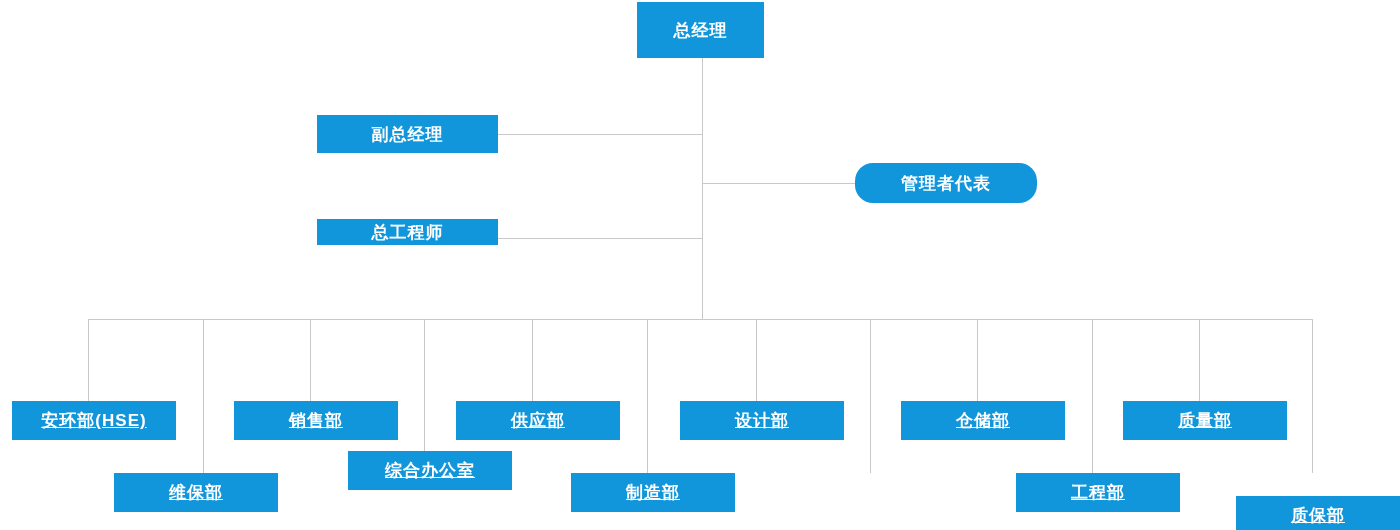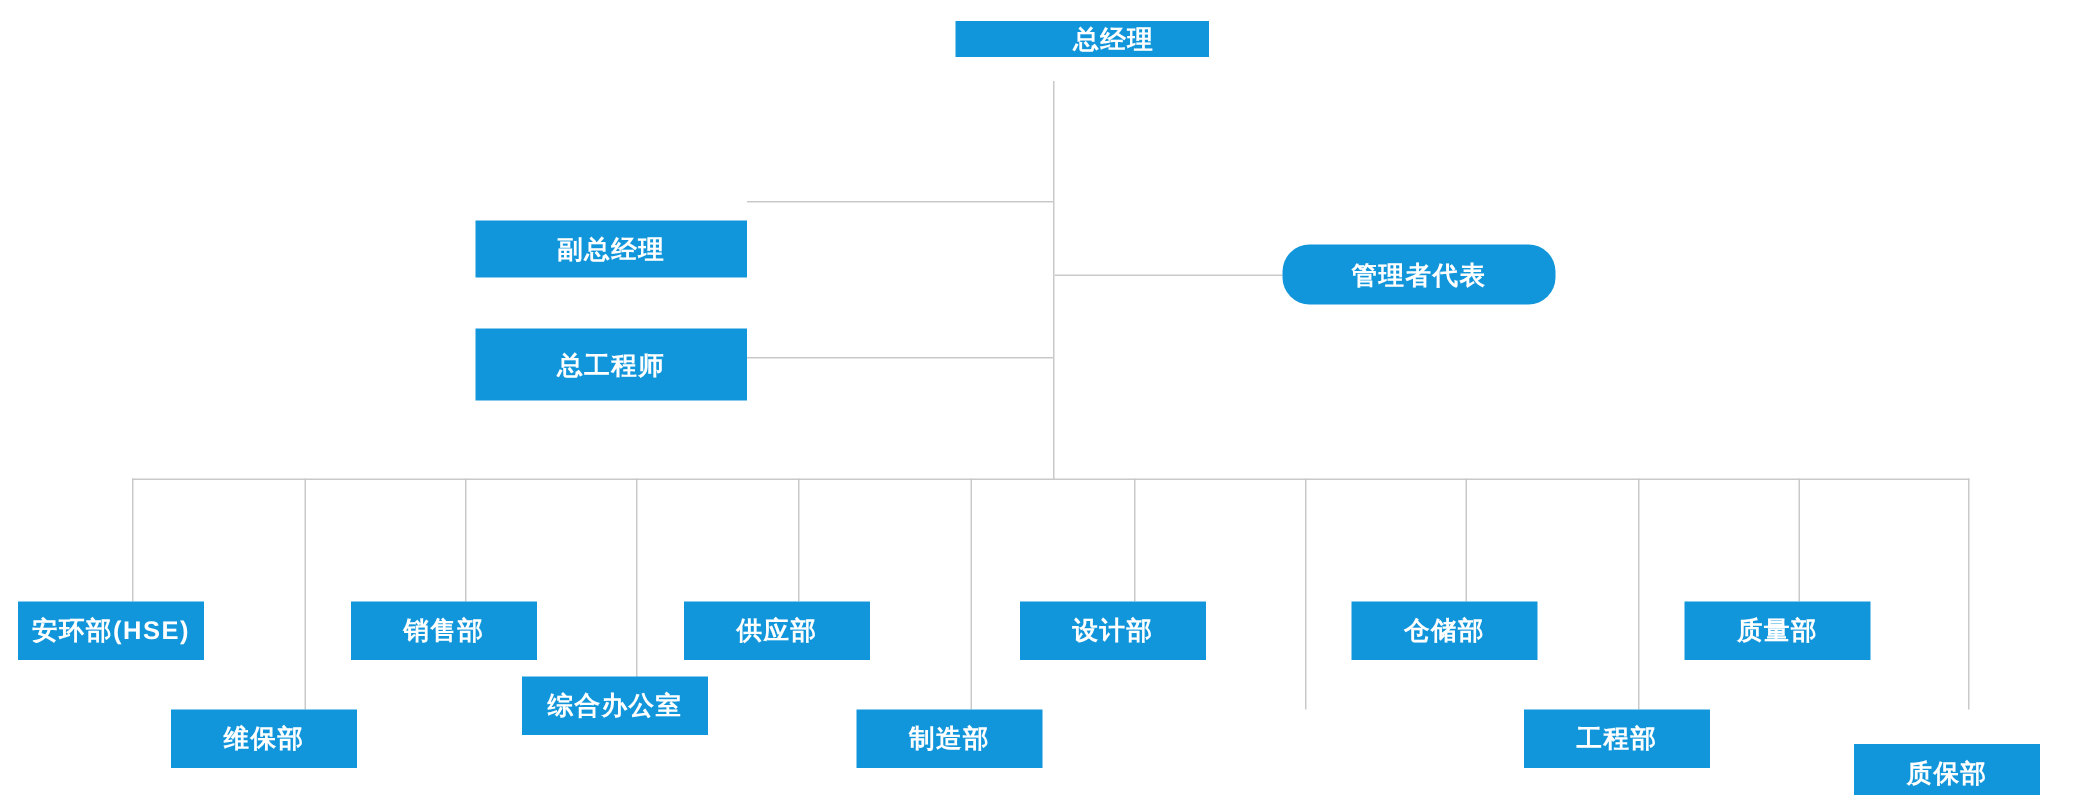--- a/index.html
+++ b/index.html
@@ -24,27 +24,27 @@
     font-size:17px;font-weight:bold;
     letter-spacing:1px;
     white-space:nowrap;
     z-index:2;
   }
   .line{position:absolute;background:var(--line);z-index:1;}
   .line.h{height:1px;}
   .line.v{width:1px;}
 
   
-  .n-root {left:637px;top:14px; width:127px;height:24px;padding-left:42px;}
-  .n-vice {left:317px;top:115px;width:181px;height:38px;margin-top:32px;}
+  .n-root {left:637px;top:2px; width:127px;height:56px;}
+  .n-vice {left:317px;top:115px;width:181px;height:38px;}
   .n-rep  {left:855px;top:163px;width:182px;height:40px;border-radius:18px;}
-  .n-chief{left:317px;top:219px;width:181px;height:48px;}
+  .n-chief{left:317px;top:219px;width:181px;height:26px;}
 
   
-  .dept{width:124px;height:39px;}
+  .dept{width:164px;height:39px;text-decoration:underline;}
   .d1 {left:12px;  top:401px;}
   .d2 {left:114px; top:473px;}
   .d3 {left:234px; top:401px;}
   .d4 {left:348px; top:451px;}
   .d5 {left:456px; top:401px;}
   .d6 {left:571px; top:473px;}
   .d7 {left:680px; top:401px;}
   .d8 {left:794px; top:473px;}
   .d9 {left:901px; top:401px;}
   .d10{left:1016px;top:473px;}

